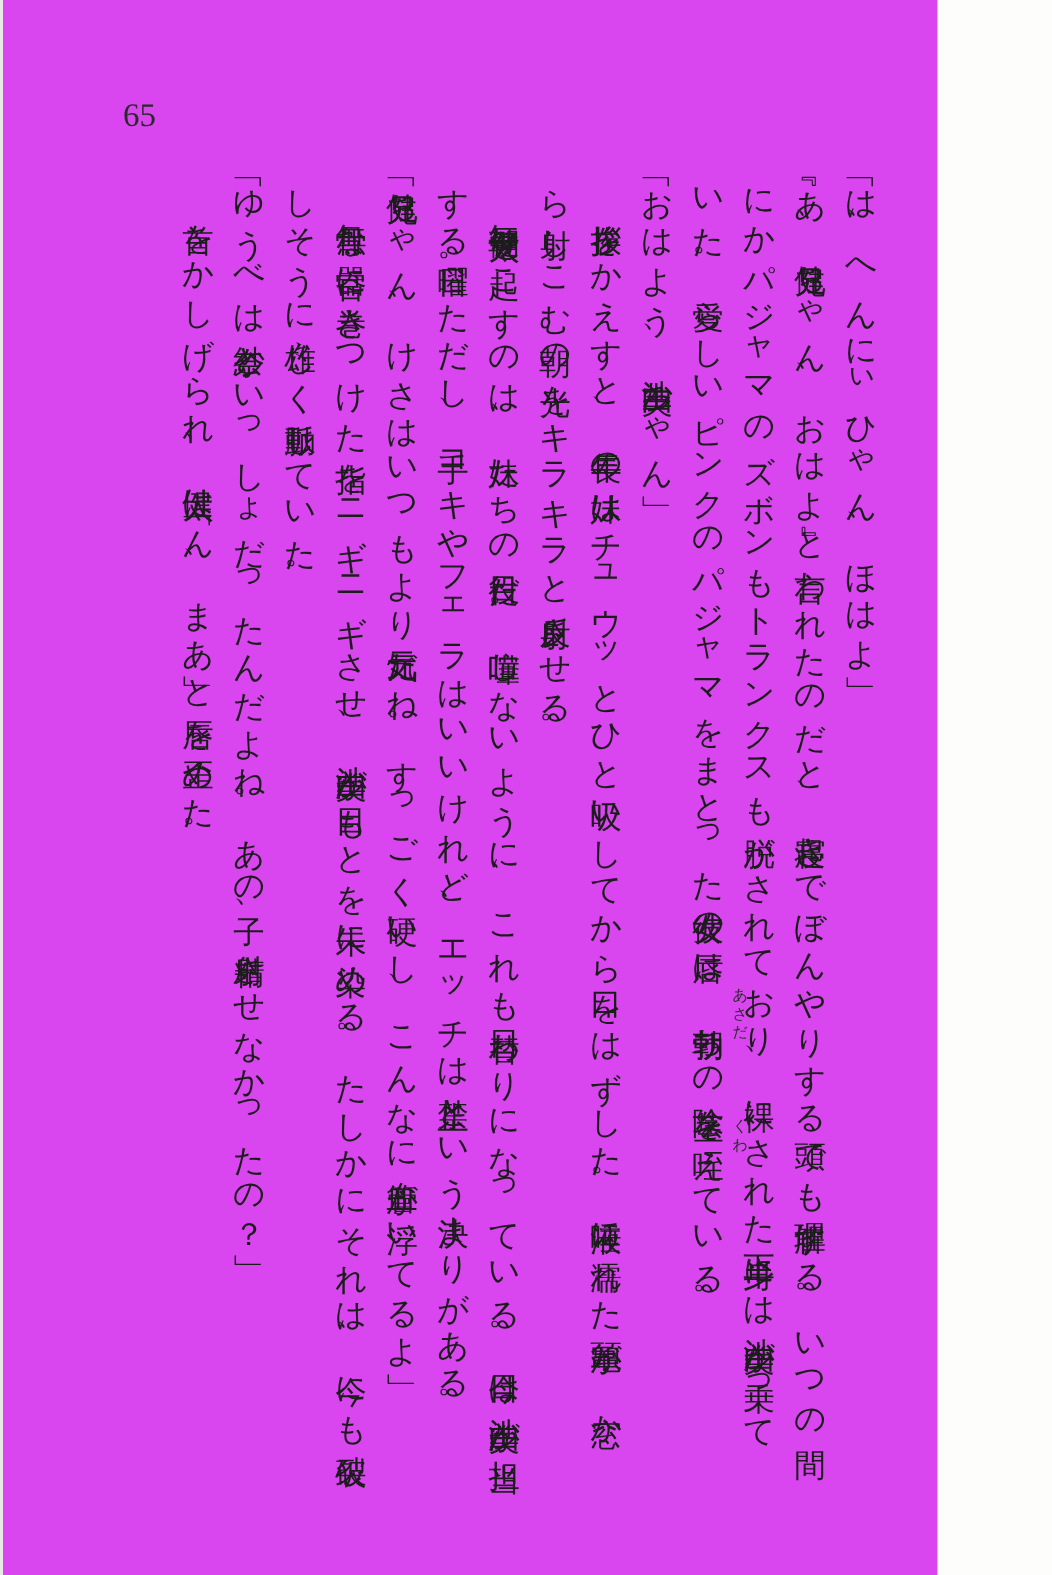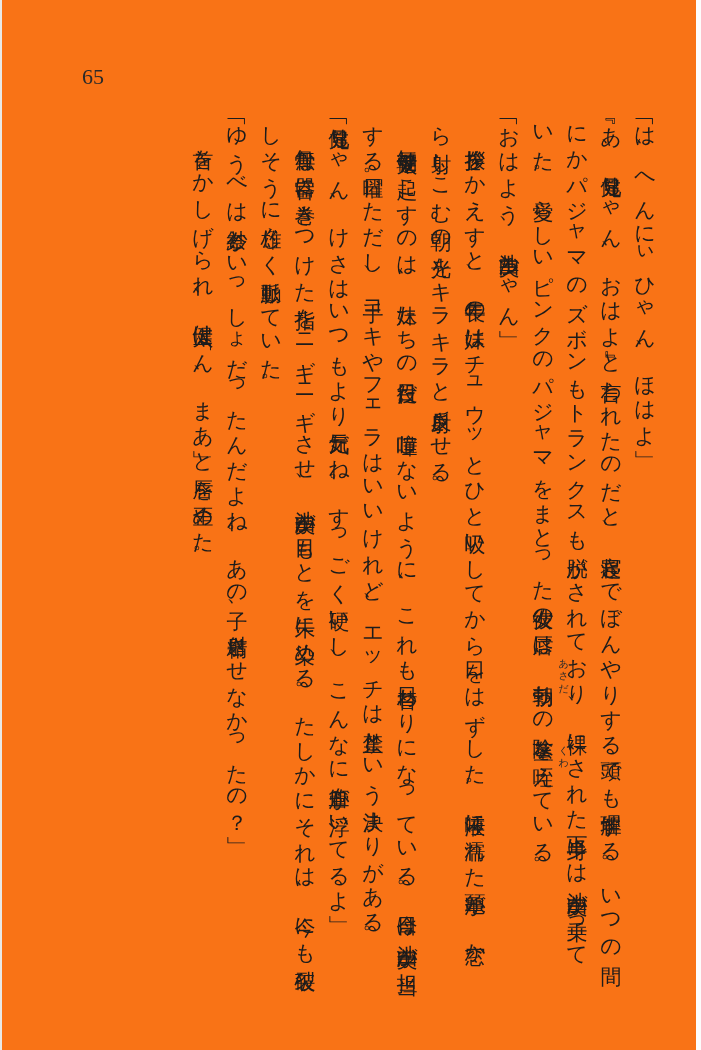--- a/index.html
+++ b/index.html
@@ -5,23 +5,23 @@
   html, body {
     margin: 0;
     padding: 0;
     width: 701px;
     height: 1050px;
     background: #fdfdfc;
     overflow: hidden;
   }
   .page {
     position: relative;
-    width: 696px;
+    width: 625px;
     height: 1050px;
-    background: #f97316;
+    background: #d946ef;
   }
   
   .scan-edge {
     position: absolute;
     left: 0; top: 0;
     width: 2px; height: 1050px;
     background: #e9e9e7;
   }
   .page-number {
     position: absolute;

